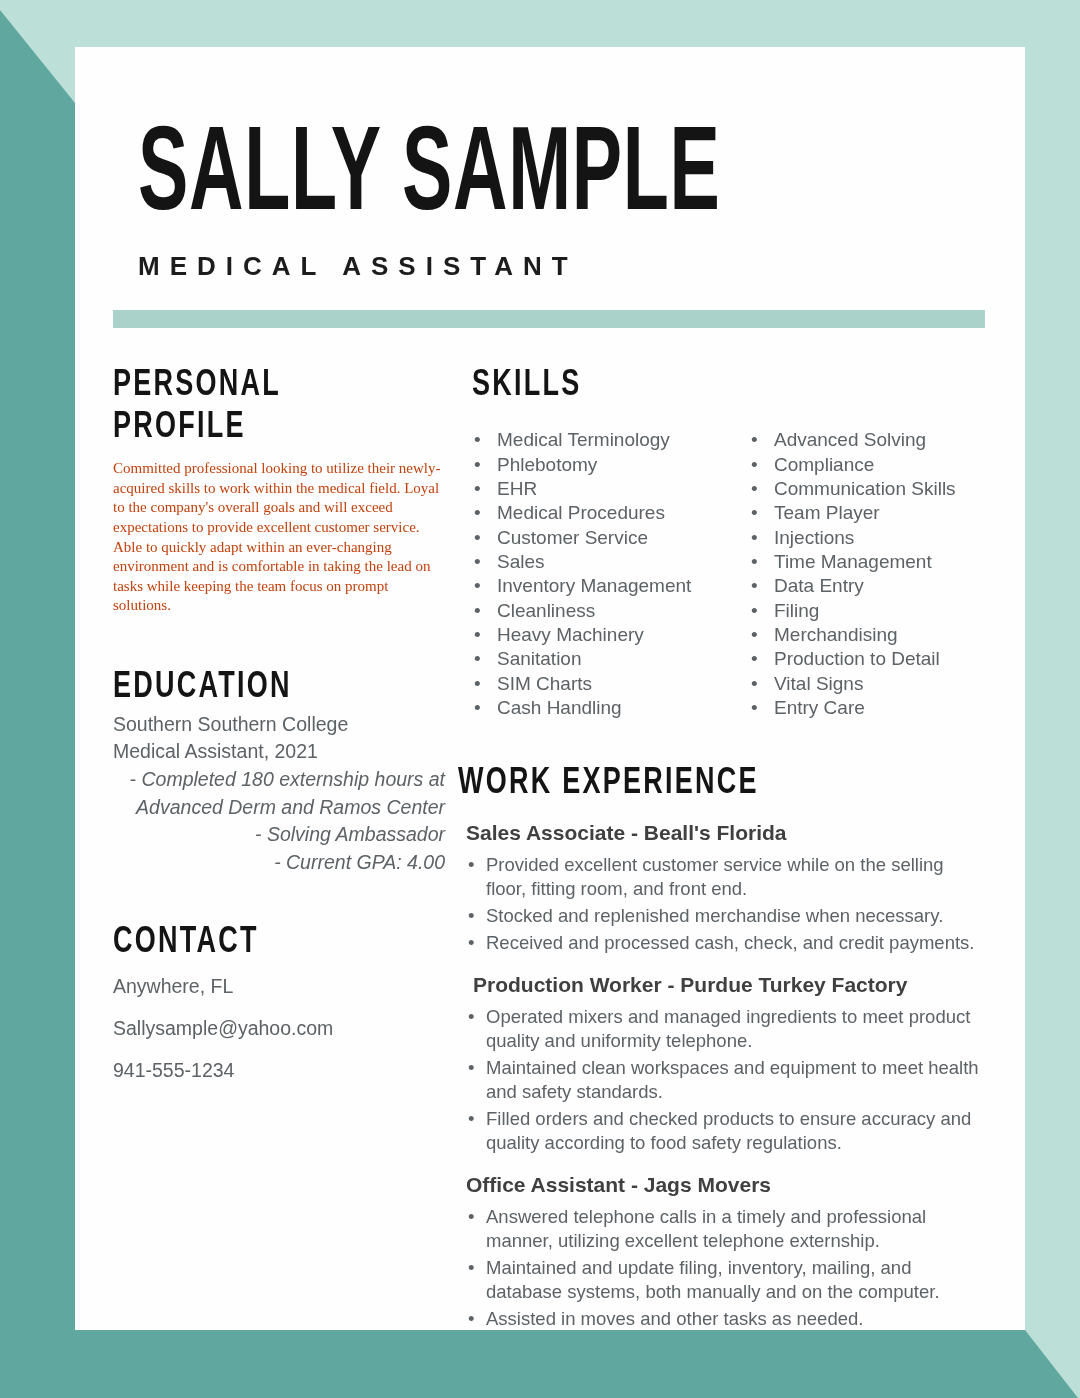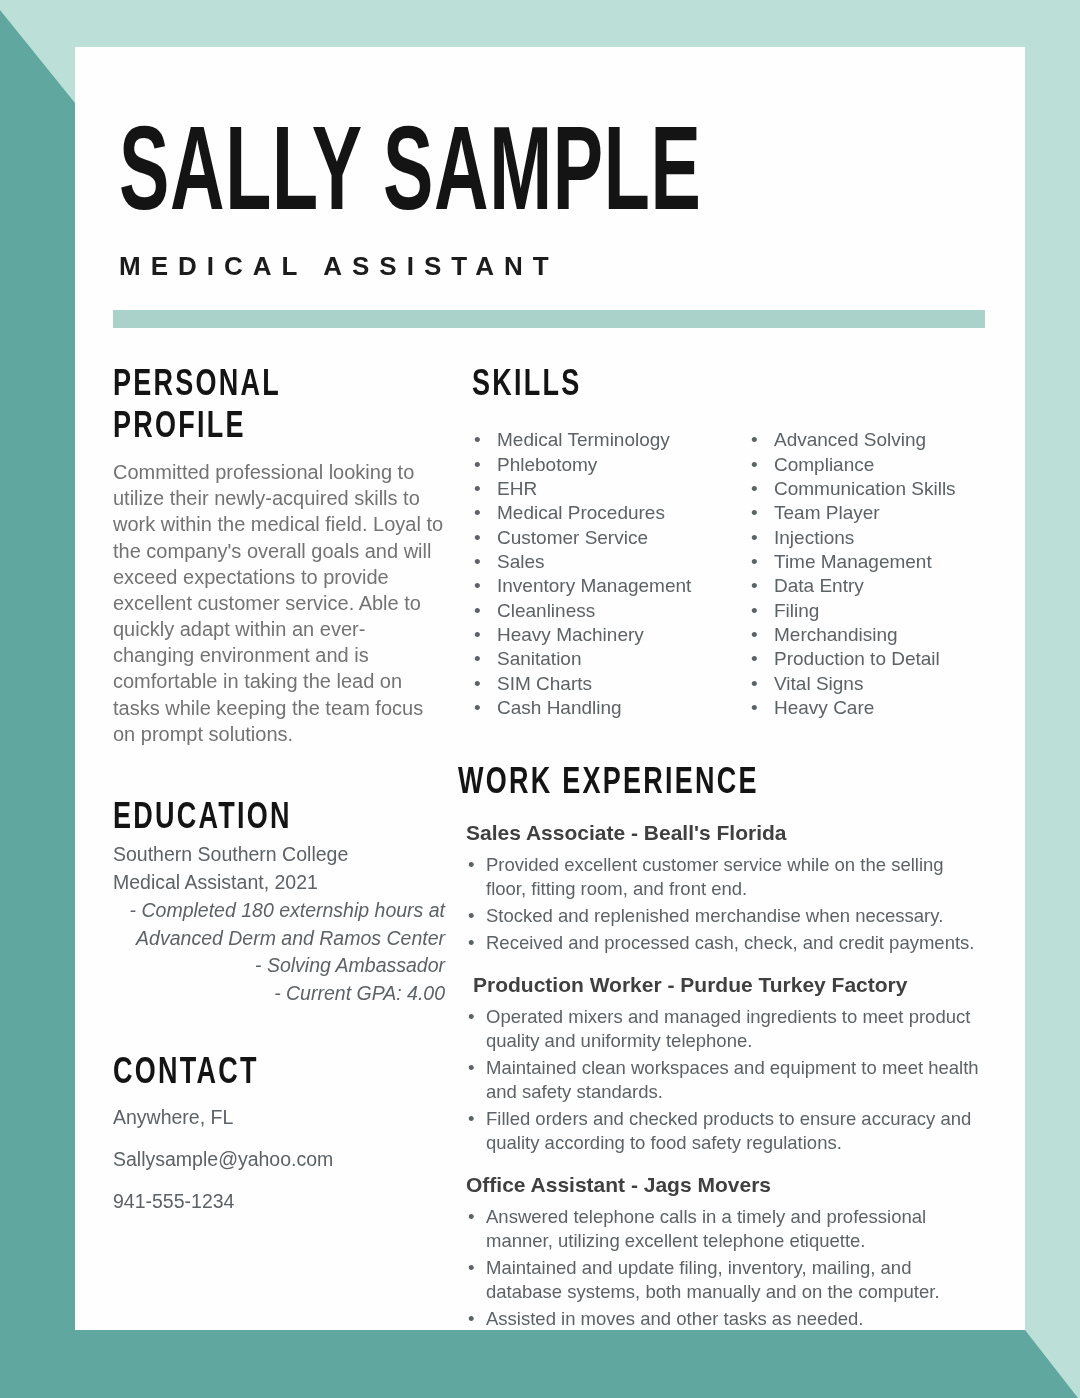--- a/index.html
+++ b/index.html
@@ -25,21 +25,21 @@
   .card {
     position: absolute;
     left: 75px;
     top: 47px;
     width: 950px;
     height: 1283px;
     background: #fefefe;
     padding: 62px 40px 0 38px;
   }
 
-  .header-block { margin-left: 6px; }
+  .header-block { margin-left: 25px; }
 
   .name {
     font-size: 118px;
     font-weight: 700;
     color: #141414;
     line-height: 1.0;
     letter-spacing: 1px;
     white-space: nowrap;
     transform: scaleX(0.64);
     transform-origin: 0 50%;
@@ -74,23 +74,24 @@
     font-weight: 700;
     color: #141414;
     letter-spacing: 3px;
     line-height: 1.18;
     transform: scaleX(0.75);
     transform-origin: 0 0;
   }
   h2.wrap2 { max-width: 300px; }
 
   .body-text {
-    font-size: 20px;
+    font-size: 15px;
     line-height: 1.31;
-    color: #737373;
+    color: #c2410c;
+    font-family: Liberation Serif, serif;
   }
   .profile-text { margin-top: 12px; }
 
   
   .skills-head { margin-left: 14px; }
   .skills-cols { display: flex; margin-top: 24px; padding-left: 6px; }
   .skills-col1 { width: 277px; flex: 0 0 277px; }
   .skills-col2 { flex: 1; }
   ul.plain { list-style: none; }
   ul.bullets li {
@@ -203,21 +204,21 @@
             <li>Compliance</li>
             <li>Communication Skills</li>
             <li>Team Player</li>
             <li>Injections</li>
             <li>Time Management</li>
             <li>Data Entry</li>
             <li>Filing</li>
             <li>Merchandising</li>
             <li>Production to Detail</li>
             <li>Vital Signs</li>
-            <li>Heavy Care</li>
+            <li>Entry Care</li>
           </ul>
         </div>
 
         <h2 class="sec work-head">WORK EXPERIENCE</h2>
 
         <div class="job">
           <div class="job-title">Sales Associate - Beall's Florida</div>
           <ul class="plain jobents">
             <li>Provided excellent customer service while on the selling floor, fitting room, and front end.</li>
             <li>Stocked and replenished merchandise when necessary.</li>
@@ -230,21 +231,21 @@
           <ul class="plain jobents">
             <li>Operated mixers and managed ingredients to meet product quality and uniformity telephone.</li>
             <li>Maintained clean workspaces and equipment to meet health and safety standards.</li>
             <li>Filled orders and checked products to ensure accuracy and quality according to food safety regulations.</li>
           </ul>
         </div>
 
         <div class="job">
           <div class="job-title">Office Assistant - Jags Movers</div>
           <ul class="plain jobents">
-            <li>Answered telephone calls in a timely and professional manner, utilizing excellent telephone etiquette.</li>
+            <li>Answered telephone calls in a timely and professional manner, utilizing excellent telephone externship.</li>
             <li>Maintained and update filing, inventory, mailing, and database systems, both manually and on the computer.</li>
             <li>Assisted in moves and other tasks as needed.</li>
           </ul>
         </div>
 
       </div>
     </div>
   </div>
 </div>
 

